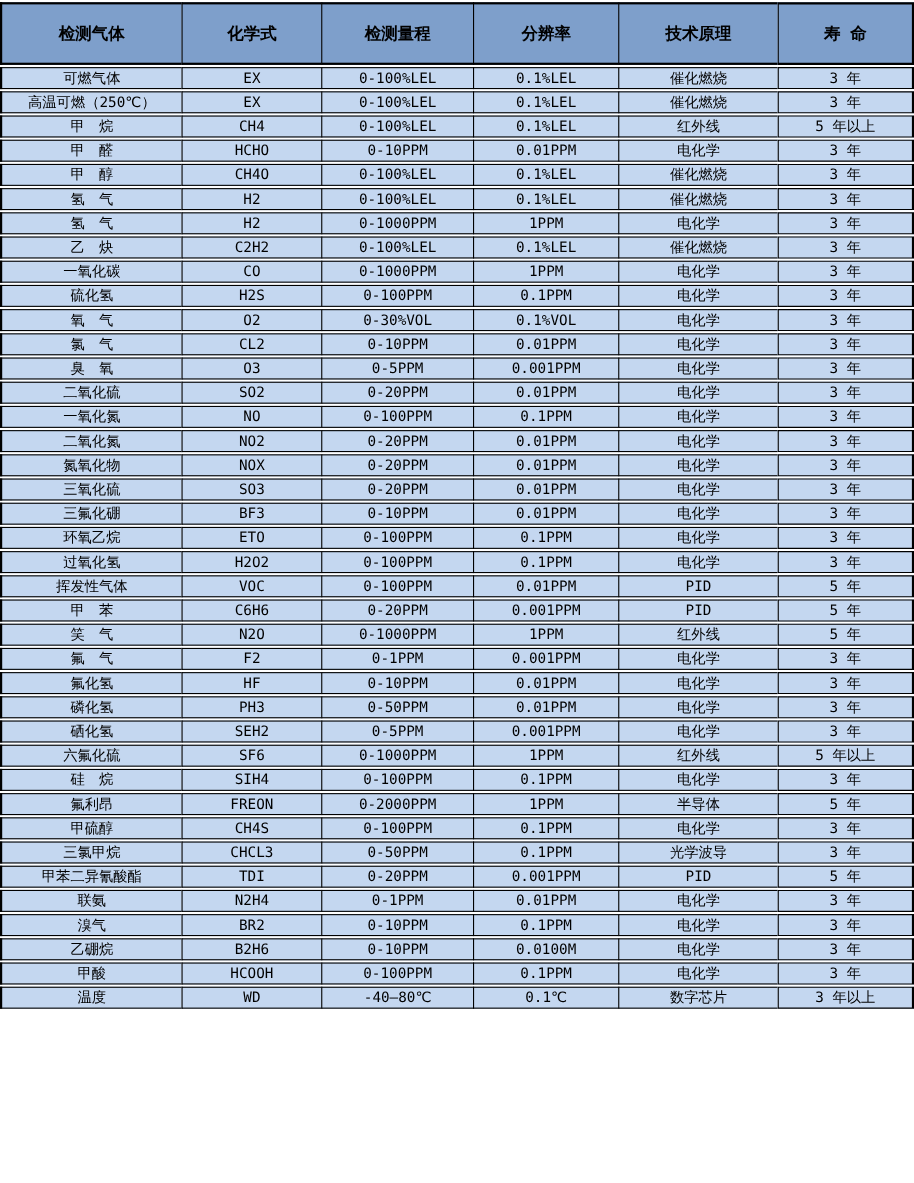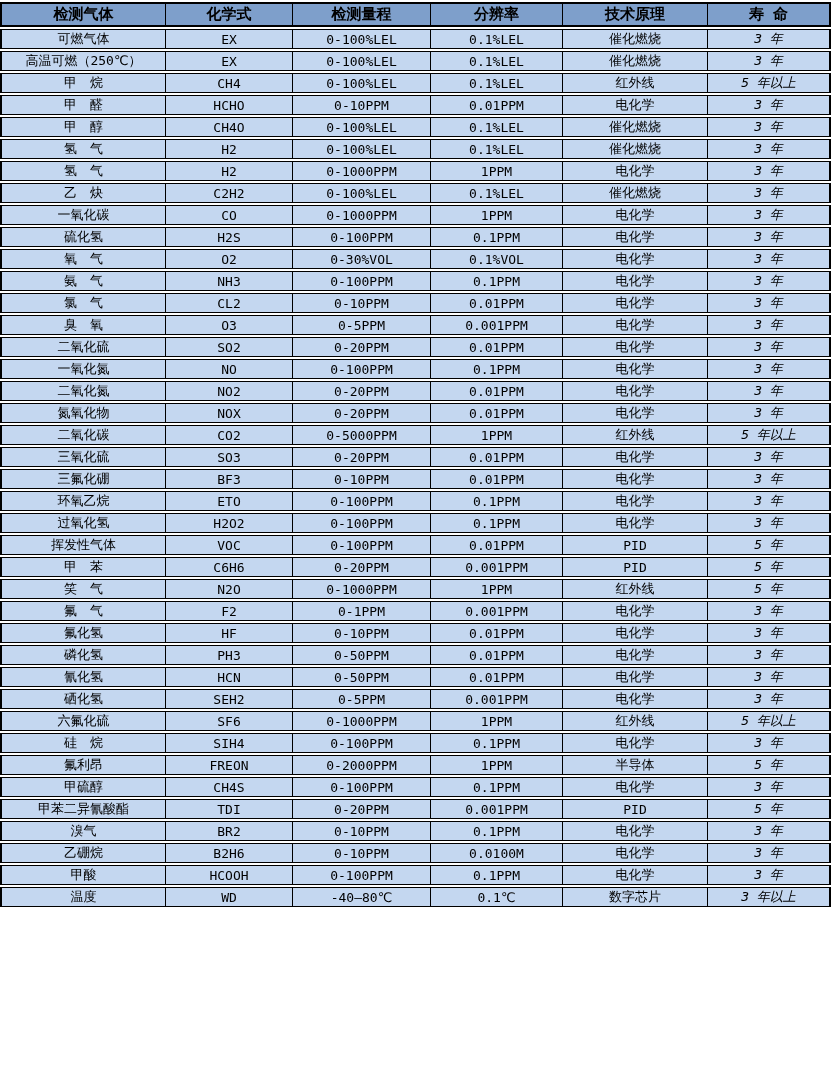--- a/index.html
+++ b/index.html
@@ -34,39 +34,39 @@
     border-top:2px solid var(--border);
     border-bottom:2px solid var(--border);
     border-left:1px solid var(--border);
     height:21px;
     font-size:15px;
     font-weight:bold;
     text-align:center;
     vertical-align:middle;
     white-space:pre;
     overflow:hidden;
-    padding:0;
+    padding:16px;
   }
   th:first-child{border-left:2px solid var(--border);}
   th:last-child{border-right:2px solid var(--border);}
   td{
     background:var(--row-bg);
     border-top:1px solid var(--border);
     border-bottom:1px solid var(--border);
     border-left:1px solid var(--border);
     height:17px;
     font-size:13px;
     text-align:center;
     vertical-align:middle;
     white-space:pre;
     overflow:hidden;
     padding:0;
   }
   td:first-child{border-left:2px solid var(--border);}
-  td:last-child{border-right:2px solid var(--border);font-style:italic;}
+  td:last-child{border-right:2px solid var(--border);}
 </style>
 </head>
 <body>
 
 <div class="table-wrap">
   <table>
     <colgroup>
       <col class="c0">
         <col class="c1">
         <col class="c2">
@@ -167,28 +167,20 @@
         </tr>
         <tr>
           <td>氧　气</td>
           <td>O2</td>
           <td>0-30%VOL</td>
           <td>0.1%VOL</td>
           <td>电化学</td>
           <td>3 年</td>
         </tr>
         <tr>
-          <td>氨　气</td>
-          <td>NH3</td>
-          <td>0-100PPM</td>
-          <td>0.1PPM</td>
-          <td>电化学</td>
-          <td>3 年</td>
-        </tr>
-        <tr>
           <td>氯　气</td>
           <td>CL2</td>
           <td>0-10PPM</td>
           <td>0.01PPM</td>
           <td>电化学</td>
           <td>3 年</td>
         </tr>
         <tr>
           <td>臭　氧</td>
           <td>O3</td>
@@ -221,28 +213,20 @@
           <td>电化学</td>
           <td>3 年</td>
         </tr>
         <tr>
           <td>氮氧化物</td>
           <td>NOX</td>
           <td>0-20PPM</td>
           <td>0.01PPM</td>
           <td>电化学</td>
           <td>3 年</td>
-        </tr>
-        <tr>
-          <td>二氧化碳</td>
-          <td>CO2</td>
-          <td>0-5000PPM</td>
-          <td>1PPM</td>
-          <td>红外线</td>
-          <td>5 年以上</td>
         </tr>
         <tr>
           <td>三氧化硫</td>
           <td>SO3</td>
           <td>0-20PPM</td>
           <td>0.01PPM</td>
           <td>电化学</td>
           <td>3 年</td>
         </tr>
         <tr>
@@ -311,28 +295,20 @@
         </tr>
         <tr>
           <td>磷化氢</td>
           <td>PH3</td>
           <td>0-50PPM</td>
           <td>0.01PPM</td>
           <td>电化学</td>
           <td>3 年</td>
         </tr>
         <tr>
-          <td>氰化氢</td>
-          <td>HCN</td>
-          <td>0-50PPM</td>
-          <td>0.01PPM</td>
-          <td>电化学</td>
-          <td>3 年</td>
-        </tr>
-        <tr>
           <td>硒化氢</td>
           <td>SEH2</td>
           <td>0-5PPM</td>
           <td>0.001PPM</td>
           <td>电化学</td>
           <td>3 年</td>
         </tr>
         <tr>
           <td>六氟化硫</td>
           <td>SF6</td>
@@ -359,26 +335,42 @@
         </tr>
         <tr>
           <td>甲硫醇</td>
           <td>CH4S</td>
           <td>0-100PPM</td>
           <td>0.1PPM</td>
           <td>电化学</td>
           <td>3 年</td>
         </tr>
         <tr>
+          <td>三氯甲烷</td>
+          <td>CHCL3</td>
+          <td>0-50PPM</td>
+          <td>0.1PPM</td>
+          <td>光学波导</td>
+          <td>3 年</td>
+        </tr>
+        <tr>
           <td>甲苯二异氰酸酯</td>
           <td>TDI</td>
           <td>0-20PPM</td>
           <td>0.001PPM</td>
           <td>PID</td>
           <td>5 年</td>
+        </tr>
+        <tr>
+          <td>联氨</td>
+          <td>N2H4</td>
+          <td>0-1PPM</td>
+          <td>0.01PPM</td>
+          <td>电化学</td>
+          <td>3 年</td>
         </tr>
         <tr>
           <td>溴气</td>
           <td>BR2</td>
           <td>0-10PPM</td>
           <td>0.1PPM</td>
           <td>电化学</td>
           <td>3 年</td>
         </tr>
         <tr>

